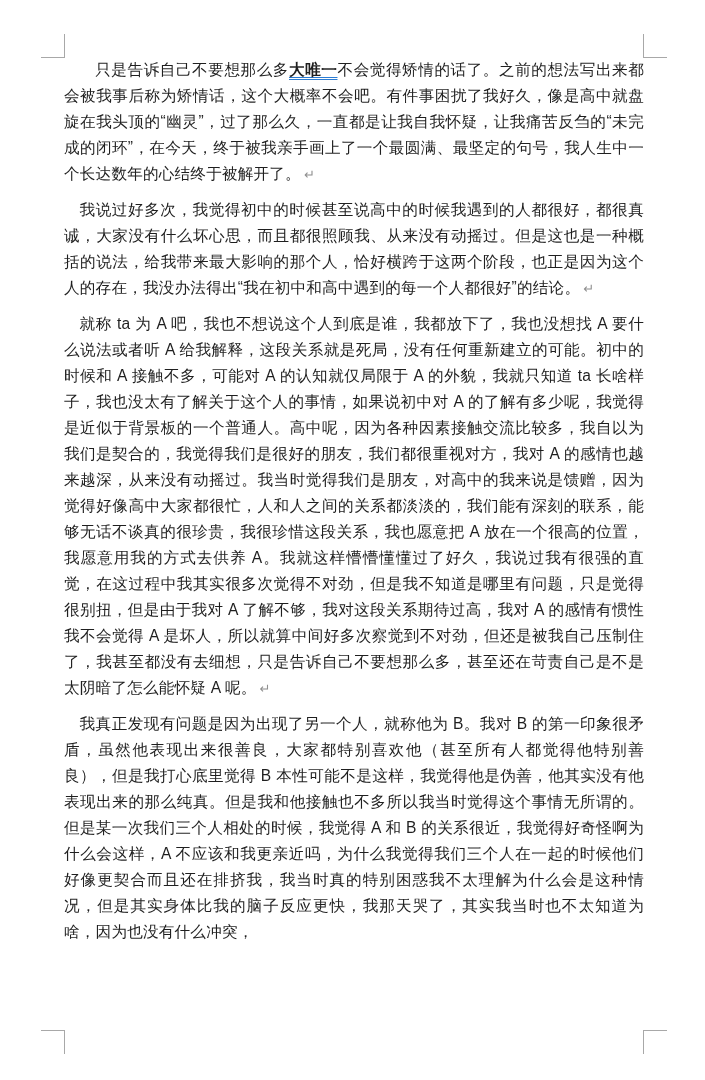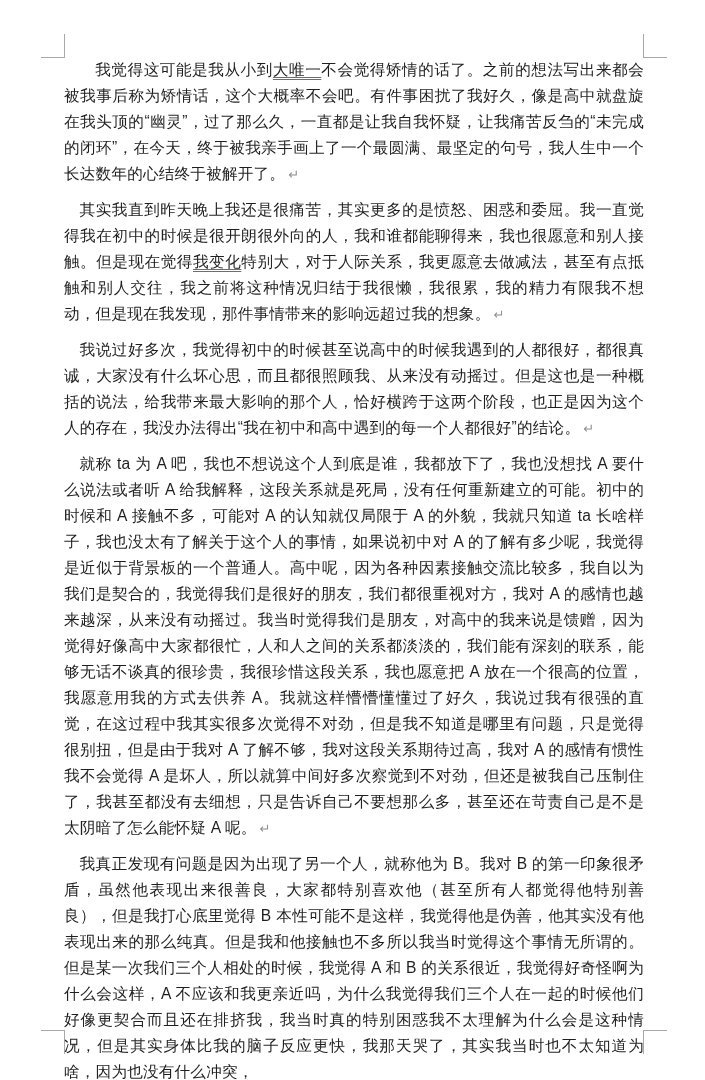--- a/index.html
+++ b/index.html
@@ -38,35 +38,35 @@
   }
   .para { margin: 0 0 9px 0; }
   .indent-2 { text-indent: 2em; }
   .indent-1 { text-indent: 1em; }
   .grammar-underline {
     text-decoration: underline;
     text-decoration-style: double;
     text-decoration-color: var(--grammar);
     text-decoration-thickness: 1px;
     text-underline-offset: 2px;
+    font-weight: bold;
   }
   .pmark {
     color: var(--pmark);
     font-size: 13px;
     margin-left: 3px;
   }
 </style>
 </head>
 <body>
 
 <div class="page">
   <div class="bmark tl"></div>
   <div class="bmark tr"></div>
   <div class="bmark bl"></div>
   <div class="bmark br"></div>
   <div class="doc" id="doc-body">
-      <p class="para indent-2"><span>我觉得这可能是我从小到</span><span class="grammar-underline">大唯一</span><span>不会觉得矫情的话了。之前的想法写出来都会被我事后称为矫情话，这个大概率不会吧。有件事困扰了我好久，像是高中就盘旋在我头顶的“幽灵”，过了那么久，一直都是让我自我怀疑，让我痛苦反刍的“未完成的闭环”，在今天，终于被我亲手画上了一个最圆满、最坚定的句号，我人生中一个长达数年的心结终于被解开了。</span><span class="pmark">↵</span></p>
-      <p class="para indent-1"><span>其实我直到昨天晚上我还是很痛苦，其实更多的是愤怒、困惑和委屈。我一直觉得我在初中的时候是很开朗很外向的人，我和谁都能聊得来，我也很愿意和别人接触。但是现在觉得</span><span class="grammar-underline">我变化</span><span>特别大，对于人际关系，我更愿意去做减法，甚至有点抵触和别人交往，我之前将这种情况归结于我很懒，我很累，我的精力有限我不想动，但是现在我发现，那件事情带来的影响远超过我的想象。</span><span class="pmark">↵</span></p>
+      <p class="para indent-2"><span>只是告诉自己不要想那么多</span><span class="grammar-underline">大唯一</span><span>不会觉得矫情的话了。之前的想法写出来都会被我事后称为矫情话，这个大概率不会吧。有件事困扰了我好久，像是高中就盘旋在我头顶的“幽灵”，过了那么久，一直都是让我自我怀疑，让我痛苦反刍的“未完成的闭环”，在今天，终于被我亲手画上了一个最圆满、最坚定的句号，我人生中一个长达数年的心结终于被解开了。</span><span class="pmark">↵</span></p>
       <p class="para indent-1"><span>我说过好多次，我觉得初中的时候甚至说高中的时候我遇到的人都很好，都很真诚，大家没有什么坏心思，而且都很照顾我、从来没有动摇过。但是这也是一种概括的说法，给我带来最大影响的那个人，恰好横跨于这两个阶段，也正是因为这个人的存在，我没办法得出“我在初中和高中遇到的每一个人都很好”的结论。</span><span class="pmark">↵</span></p>
       <p class="para indent-1"><span>就称 ta 为 A 吧，我也不想说这个人到底是谁，我都放下了，我也没想找 A 要什么说法或者听 A 给我解释，这段关系就是死局，没有任何重新建立的可能。初中的时候和 A 接触不多，可能对 A 的认知就仅局限于 A 的外貌，我就只知道 ta 长啥样子，我也没太有了解关于这个人的事情，如果说初中对 A 的了解有多少呢，我觉得是近似于背景板的一个普通人。高中呢，因为各种因素接触交流比较多，我自以为我们是契合的，我觉得我们是很好的朋友，我们都很重视对方，我对 A 的感情也越来越深，从来没有动摇过。我当时觉得我们是朋友，对高中的我来说是馈赠，因为觉得好像高中大家都很忙，人和人之间的关系都淡淡的，我们能有深刻的联系，能够无话不谈真的很珍贵，我很珍惜这段关系，我也愿意把 A 放在一个很高的位置，我愿意用我的方式去供养 A。我就这样懵懵懂懂过了好久，我说过我有很强的直觉，在这过程中我其实很多次觉得不对劲，但是我不知道是哪里有问题，只是觉得很别扭，但是由于我对 A 了解不够，我对这段关系期待过高，我对 A 的感情有惯性我不会觉得 A 是坏人，所以就算中间好多次察觉到不对劲，但还是被我自己压制住了，我甚至都没有去细想，只是告诉自己不要想那么多，甚至还在苛责自己是不是太阴暗了怎么能怀疑 A 呢。</span><span class="pmark">↵</span></p>
       <p class="para indent-1"><span>我真正发现有问题是因为出现了另一个人，就称他为 B。我对 B 的第一印象很矛盾，虽然他表现出来很善良，大家都特别喜欢他（甚至所有人都觉得他特别善良），但是我打心底里觉得 B 本性可能不是这样，我觉得他是伪善，他其实没有他表现出来的那么纯真。但是我和他接触也不多所以我当时觉得这个事情无所谓的。但是某一次我们三个人相处的时候，我觉得 A 和 B 的关系很近，我觉得好奇怪啊为什么会这样，A 不应该和我更亲近吗，为什么我觉得我们三个人在一起的时候他们好像更契合而且还在排挤我，我当时真的特别困惑我不太理解为什么会是这种情况，但是其实身体比我的脑子反应更快，我那天哭了，其实我当时也不太知道为啥，因为也没有什么冲突，</span></p>
     </div>
 </div>
 
 </body></html>

